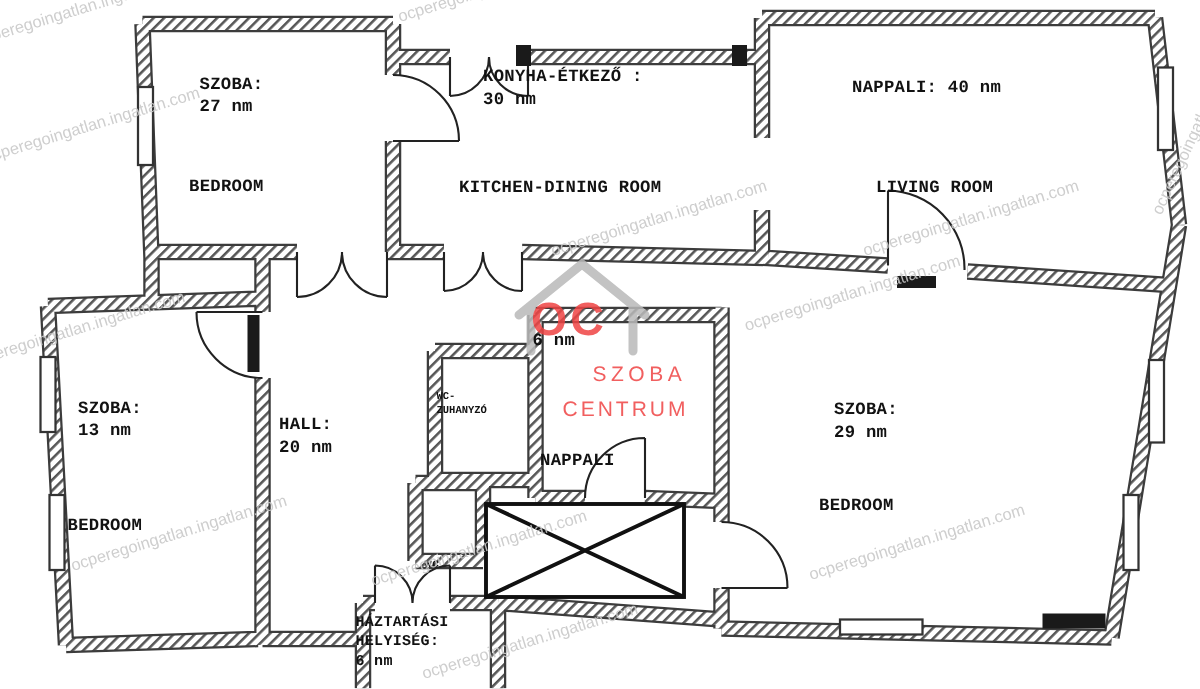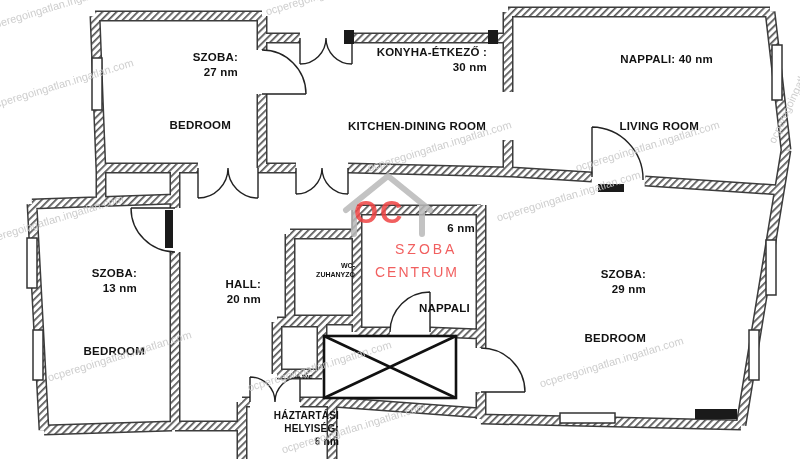--- a/index.html
+++ b/index.html
@@ -12,23 +12,24 @@
     overflow: hidden;
     font-family: "Liberation Sans", "DejaVu Sans", sans-serif;
   }
   .plan-svg { position: absolute; left: 0; top: 0; z-index: 1; }
 
   .room-label {
     position: absolute;
     z-index: 4;
     color: #121212;
     font-weight: bold;
-    text-align: right;
+    text-align: left;
     line-height: 1.3;
     letter-spacing: .2px;
+    font-family: Liberation Mono, monospace;
   }
   .fs11 { font-size: 11.5px; }
   .fs10 { font-size: 10px; }
   .fs8  { font-size: 8px; margin-top: 35px; }
   .fs7  { font-size: 7px; letter-spacing: 0; }
   .line { display: block; }
 
   .watermark {
     position: absolute;
     z-index: 5;

